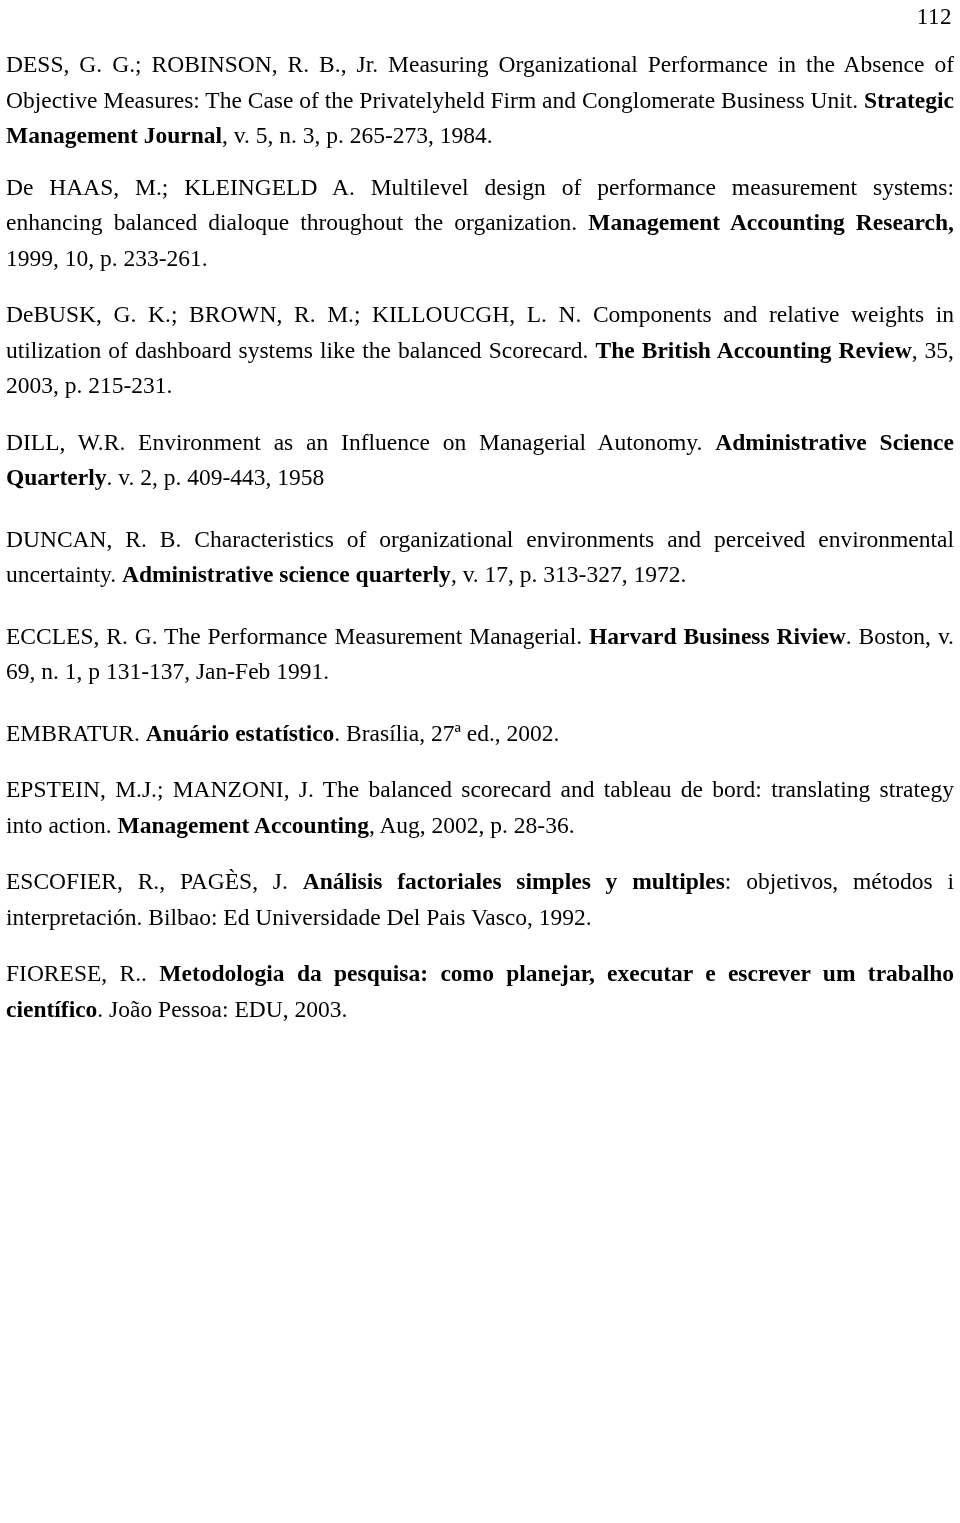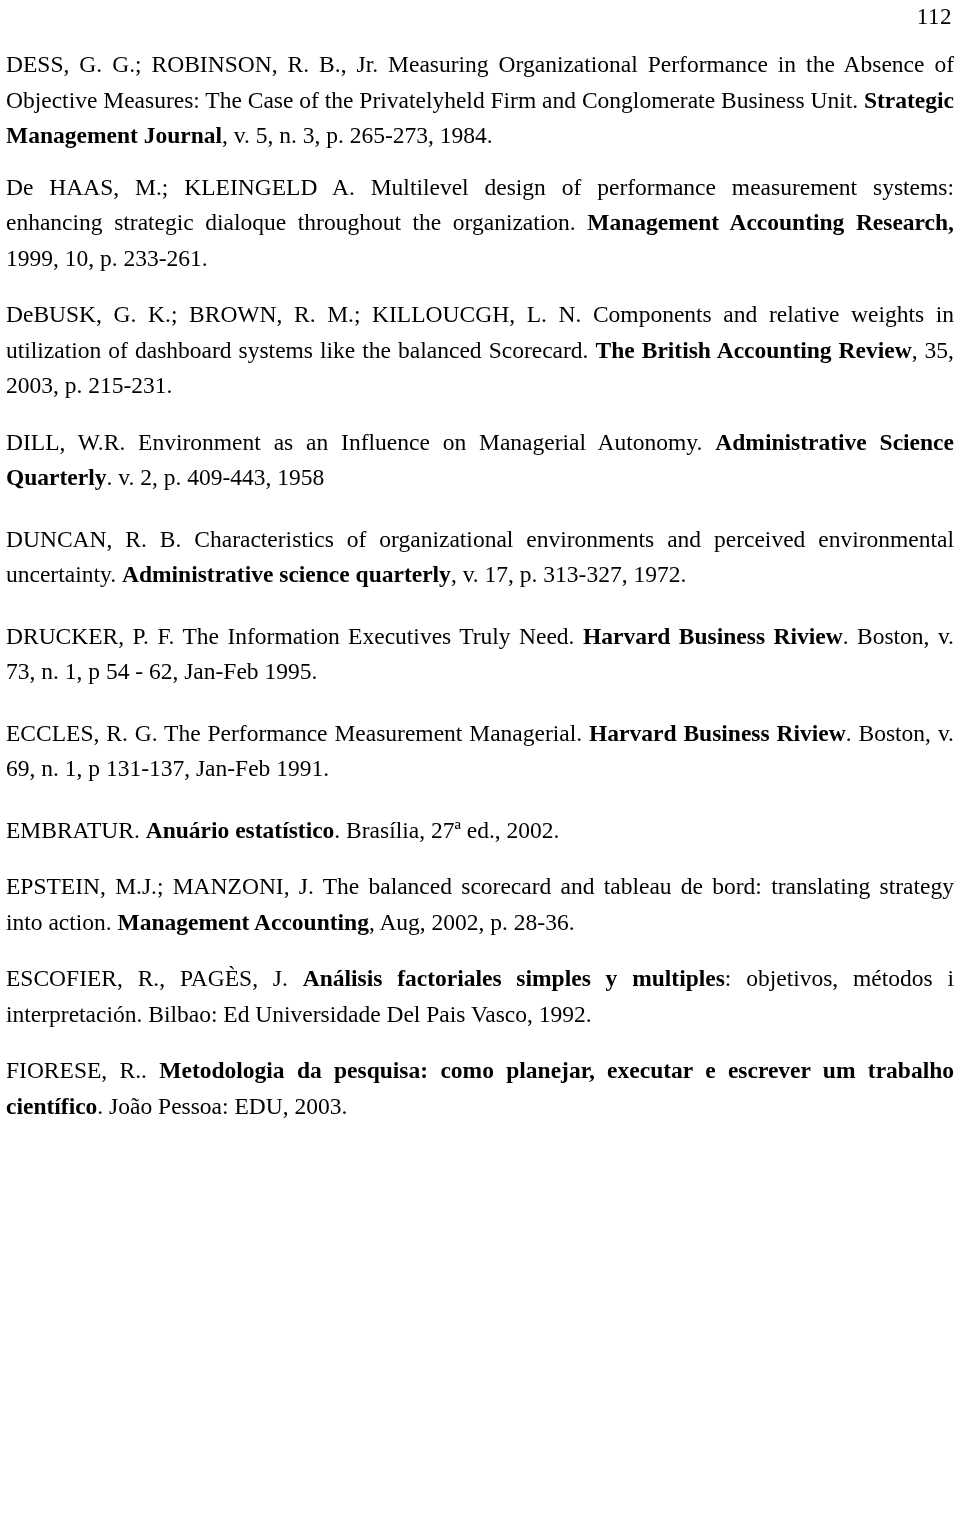--- a/index.html
+++ b/index.html
@@ -49,25 +49,24 @@
 </style>
 </head>
 <body>
 
 <div class="page">
 
   <div class="page-number">112</div>
 
   <div class="ref-list">
       <p class="ref gap-s"><span>DESS, G. G.; ROBINSON, R. B., Jr. Measuring Organizational Performance in the Absence of Objective Measures: The Case of the Privatelyheld Firm and Conglomerate Business Unit. </span><b>Strategic Management Journal</b><span>, v. 5, n. 3, p. 265-273, 1984.</span></p>
-      <p class="ref gap-m"><span>De HAAS, M.; KLEINGELD A. Multilevel design of performance measurement systems: enhancing strategic dialoque throughout the organization. </span><b>Management Accounting Research,</b><span> 1999, 10, p. 233-261.</span></p>
+      <p class="ref gap-m"><span>De HAAS, M.; KLEINGELD A. Multilevel design of performance measurement systems: enhancing balanced dialoque throughout the organization. </span><b>Management Accounting Research,</b><span> 1999, 10, p. 233-261.</span></p>
       <p class="ref gap-m"><span>DeBUSK, G. K.; BROWN, R. M.; KILLOUCGH, L. N. Components and relative weights in utilization of dashboard systems like the balanced Scorecard. </span><b>The British Accounting Review</b><span>, 35, 2003, p. 215-231.</span></p>
       <p class="ref gap-l"><span>DILL, W.R. Environment as an Influence on Managerial Autonomy. </span><b>Administrative Science Quarterly</b><span>. v. 2, p. 409-443, 1958</span></p>
       <p class="ref gap-l"><span>DUNCAN, R. B. Characteristics of organizational environments and perceived environmental uncertainty. </span><b>Administrative science quarterly</b><span>, v. 17, p. 313-327, 1972.</span></p>
-      <p class="ref gap-l"><span>DRUCKER, P. F. The Information Executives Truly Need. </span><b>Harvard Business Riview</b><span>. Boston, v. 73, n. 1, p 54 - 62, Jan-Feb 1995.</span></p>
       <p class="ref gap-l"><span>ECCLES, R. G. The Performance Measurement Managerial. </span><b>Harvard Business Riview</b><span>. Boston, v. 69, n. 1, p 131-137, Jan-Feb 1991.</span></p>
       <p class="ref gap-m"><span>EMBRATUR.  </span><b>Anuário estatístico</b><span>. Brasília, 27ª ed., 2002.</span></p>
       <p class="ref gap-m"><span>EPSTEIN, M.J.; MANZONI, J. The balanced scorecard and tableau de bord: translating strategy into action. </span><b>Management Accounting</b><span>, Aug, 2002, p. 28-36.</span></p>
       <p class="ref gap-m"><span>ESCOFIER, R., PAGÈS, J. </span><b>Análisis factoriales simples y multiples</b><span>: objetivos, métodos i interpretación. Bilbao: Ed Universidade Del Pais Vasco, 1992.</span></p>
       <p class="ref gap-m"><span>FIORESE, R.. </span><b>Metodologia da pesquisa: como planejar, executar e escrever um trabalho científico</b><span>. João Pessoa: EDU, 2003.</span></p>
     </div>
 
 </div>
 
 </body></html>

